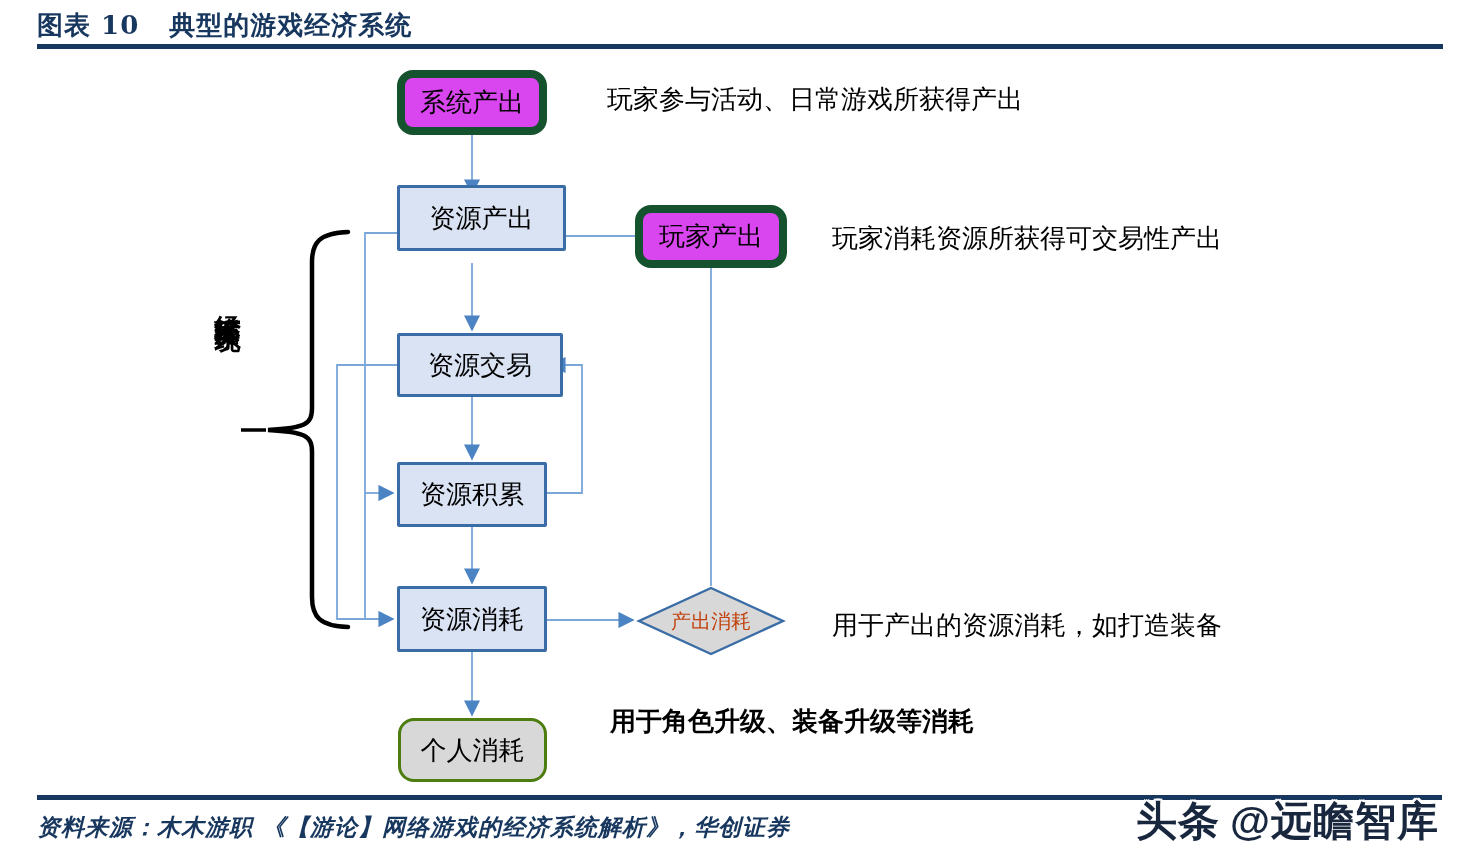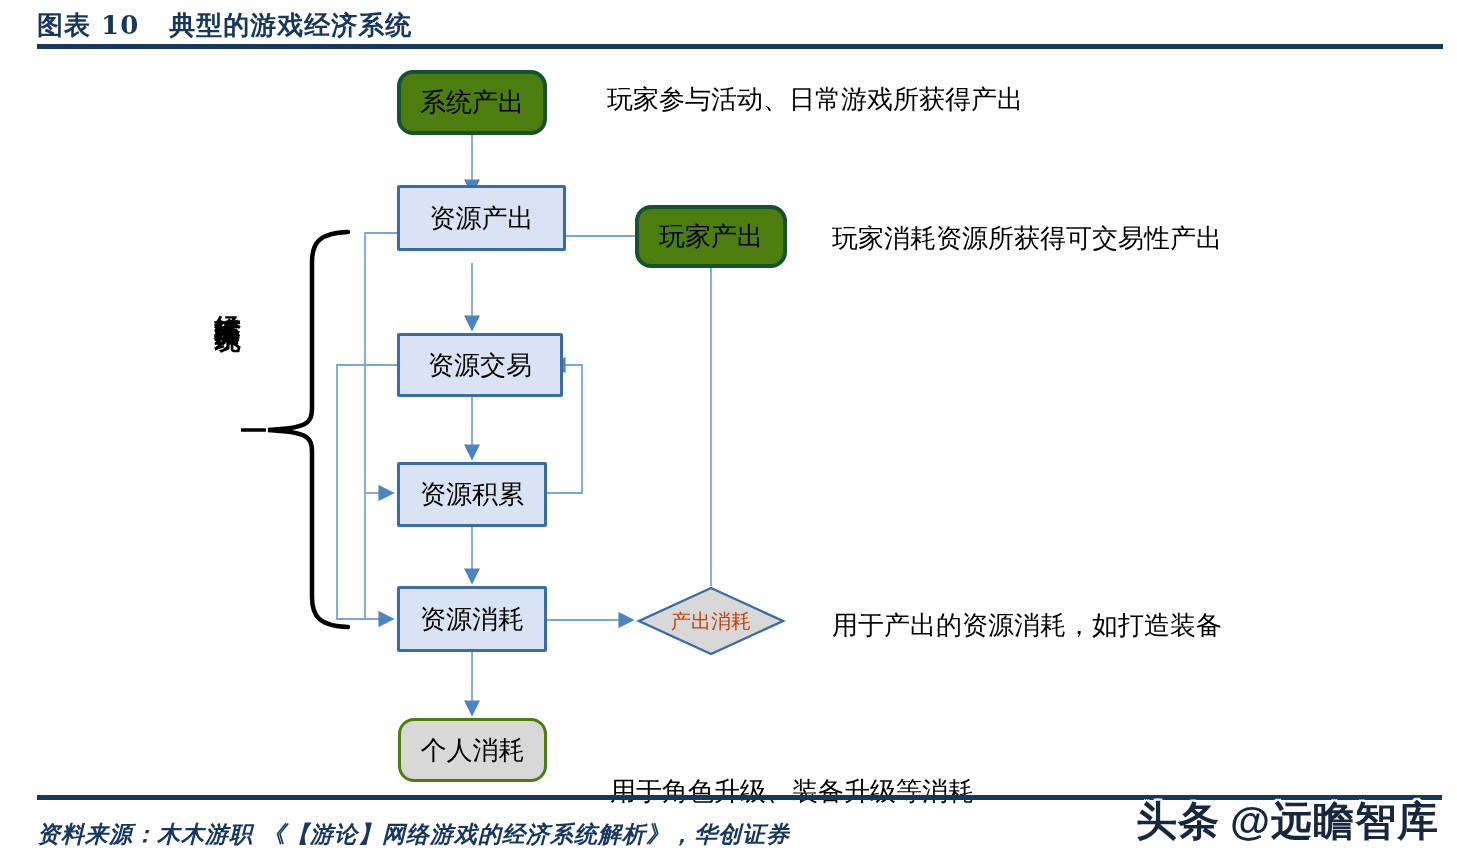--- a/index.html
+++ b/index.html
@@ -17,21 +17,21 @@
   .rule{position:absolute;left:37px;height:5px;background:#17375E;}
   .rule.top{top:44px;width:1406px;}
   .rule.bottom{top:795px;width:1405px;}
   
   .connector-layer{position:absolute;left:0;top:0;width:1457px;height:865px;}
   .node{
     position:absolute;display:flex;align-items:center;justify-content:center;
     font-size:26px;color:#000;box-sizing:border-box;text-align:center;
   }
   .node.blue{background:#DAE3F3;border:3px solid #3A6CA5;border-radius:2px;}
-  .node.yellow{background:#4d7c0f;border:4px solid #14532d;border-radius:16px;}
+  .node.yellow{background:#d946ef;border:8px solid #14532d;border-radius:16px;}
   .node.gray{background:#D8D8D8;border:3px solid #4d7c0f;border-radius:16px;}
   #n-system-output{left:397px;top:70px;width:150px;height:65px;}
   #n-resource-output{left:397px;top:185px;width:169px;height:66px;}
   #n-resource-trade{left:397px;top:333px;width:166px;height:64px;}
   #n-resource-accumulate{left:397px;top:462px;width:150px;height:65px;}
   #n-resource-consume{left:397px;top:586px;width:150px;height:66px;}
   #n-personal-consume{left:398px;top:718px;width:149px;height:64px;}
   #n-player-output{left:635px;top:205px;width:152px;height:63px;}
   .diamond-wrap{position:absolute;left:636px;top:586px;width:150px;height:70px;}
   .diamond-label{
@@ -41,27 +41,26 @@
   }
   .brace-label{
     position:absolute;left:211px;top:294px;height:170px;
     writing-mode:vertical-rl;text-orientation:upright;
     font-size:26px;font-weight:700;color:#000;letter-spacing:2px;
   }
   .annotation{position:absolute;font-size:26px;color:#000;white-space:nowrap;}
   #ann-system-output{left:607px;top:82px;}
   #ann-player-output{left:832px;top:221px;}
   #ann-output-consume{left:832px;top:608px;}
-  #ann-personal-consume{left:610px;top:774px;}
+  #ann-personal-consume{left:610px;top:704px;font-weight:bold;}
   
   .source-line{
     position:absolute;left:37px;top:812px;font-size:23px;color:#17375E;
     font-style:italic;font-weight:600;letter-spacing:1px;white-space:nowrap;
     font-family:"DejaVu Serif","Liberation Serif",serif;
-    margin-top:7px;
   }
   .watermark{
     position:absolute;right:18px;top:794px;font-size:41px;font-weight:800;
     color:#18273E;white-space:nowrap;z-index:5;letter-spacing:1px;
     text-shadow:-2px -2px 0 #fff,2px -2px 0 #fff,-2px 2px 0 #fff,2px 2px 0 #fff,
                  0 -2px 0 #fff,0 2px 0 #fff,-2px 0 0 #fff,2px 0 0 #fff;
   }
   .watermark .handle{margin-left:10px;}
 </style>
 </head>

